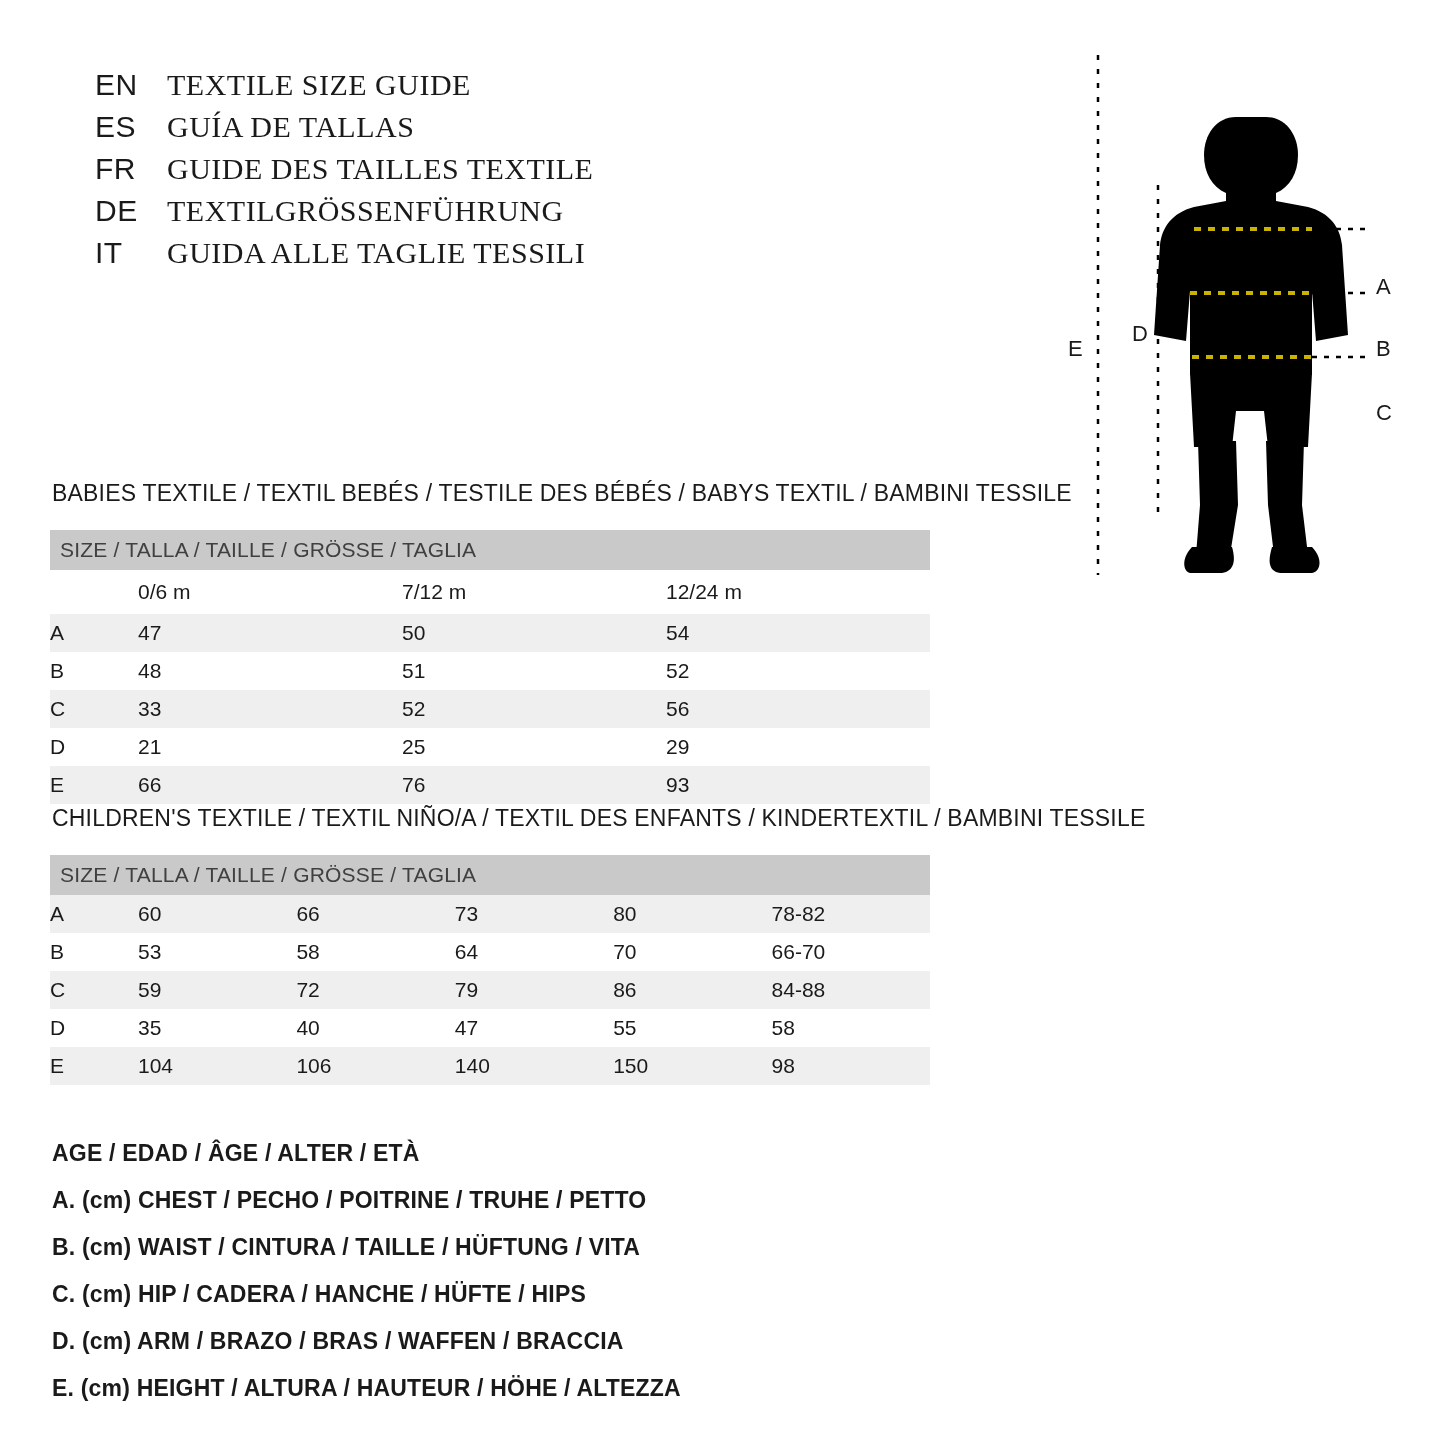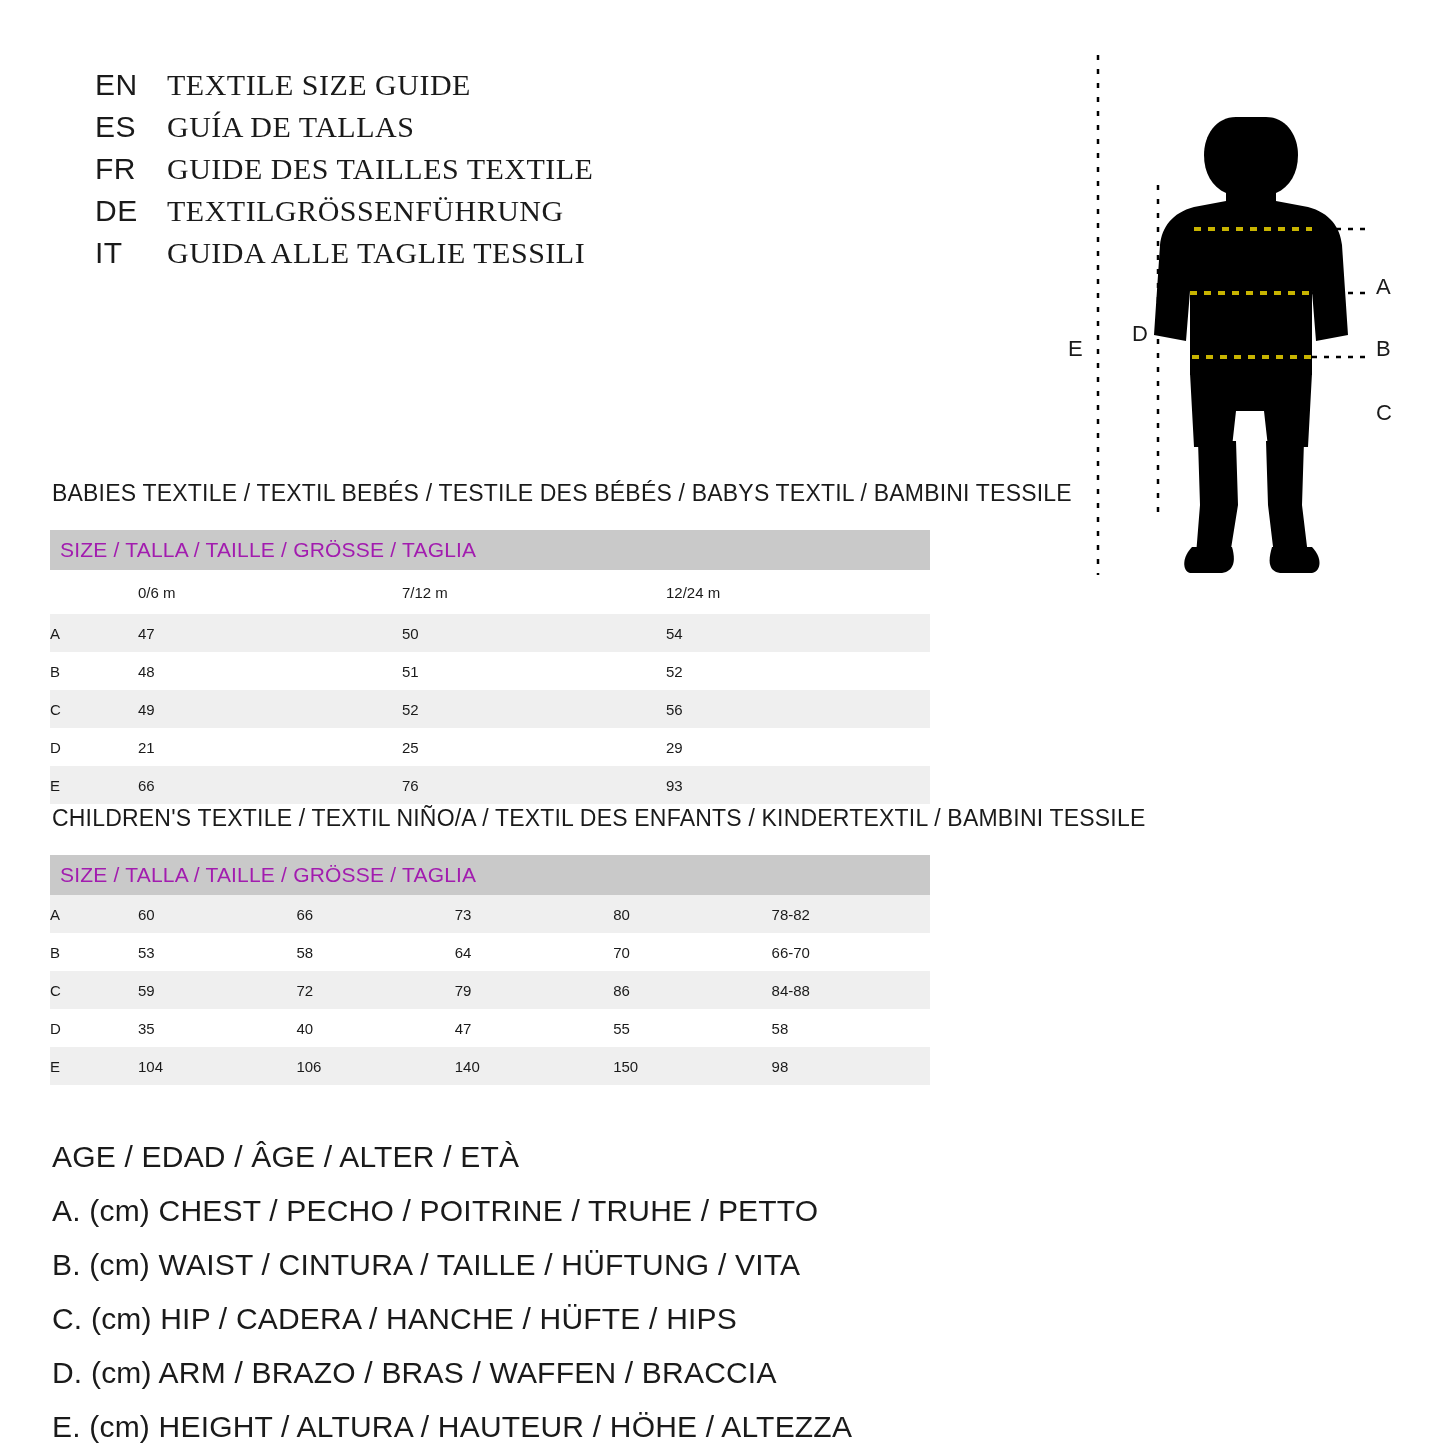--- a/index.html
+++ b/index.html
@@ -71,25 +71,25 @@
   #children-table { top: 855px; width: 880px; }
 
   .size-table col.c-label { width: 88px; }
 
   .size-table th.head-band {
     background: #c9c9c9;
     text-align: left;
     font-weight: normal;
     font-size: 21px;
     padding: 8px 0 8px 10px;
-    color: #a21caf;
+    color: #404040;
     letter-spacing: 0.2px;
   }
   .size-table td {
-    font-size: 15px;
+    font-size: 21px;
     color: #1a1a1a;
     padding: 7px 0;
     height: 24px;
   }
   .size-table tr.col-head td {
     padding-top: 10px;
     padding-bottom: 10px;
     background: #ffffff;
   }
   .size-table tr.shade td { background: #efefef; }
@@ -108,25 +108,26 @@
     padding-left: 34px;
   }
 
   
   .legend {
     position: absolute;
     left: 52px;
     top: 1140px;
   }
   .legend-line {
-    font-size: 30px;
+    font-size: 23px;
     color: #1a1a1a;
     margin-bottom: 20px;
     letter-spacing: 0.2px;
     white-space: nowrap;
+    font-weight: bold;
   }
 
   
   .figure {
     position: absolute;
     left: 1040px;
     top: 55px;
     width: 380px;
     height: 520px;
   }
@@ -241,21 +242,21 @@
         <td class="cell-val">54</td>
       </tr>
       <tr class="plain">
         <td class="cell-label">B</td>
         <td class="cell-val">48</td>
         <td class="cell-val">51</td>
         <td class="cell-val">52</td>
       </tr>
       <tr class="shade">
         <td class="cell-label">C</td>
-        <td class="cell-val">49</td>
+        <td class="cell-val">33</td>
         <td class="cell-val">52</td>
         <td class="cell-val">56</td>
       </tr>
       <tr class="plain">
         <td class="cell-label">D</td>
         <td class="cell-val">21</td>
         <td class="cell-val">25</td>
         <td class="cell-val">29</td>
       </tr>
       <tr class="shade">

